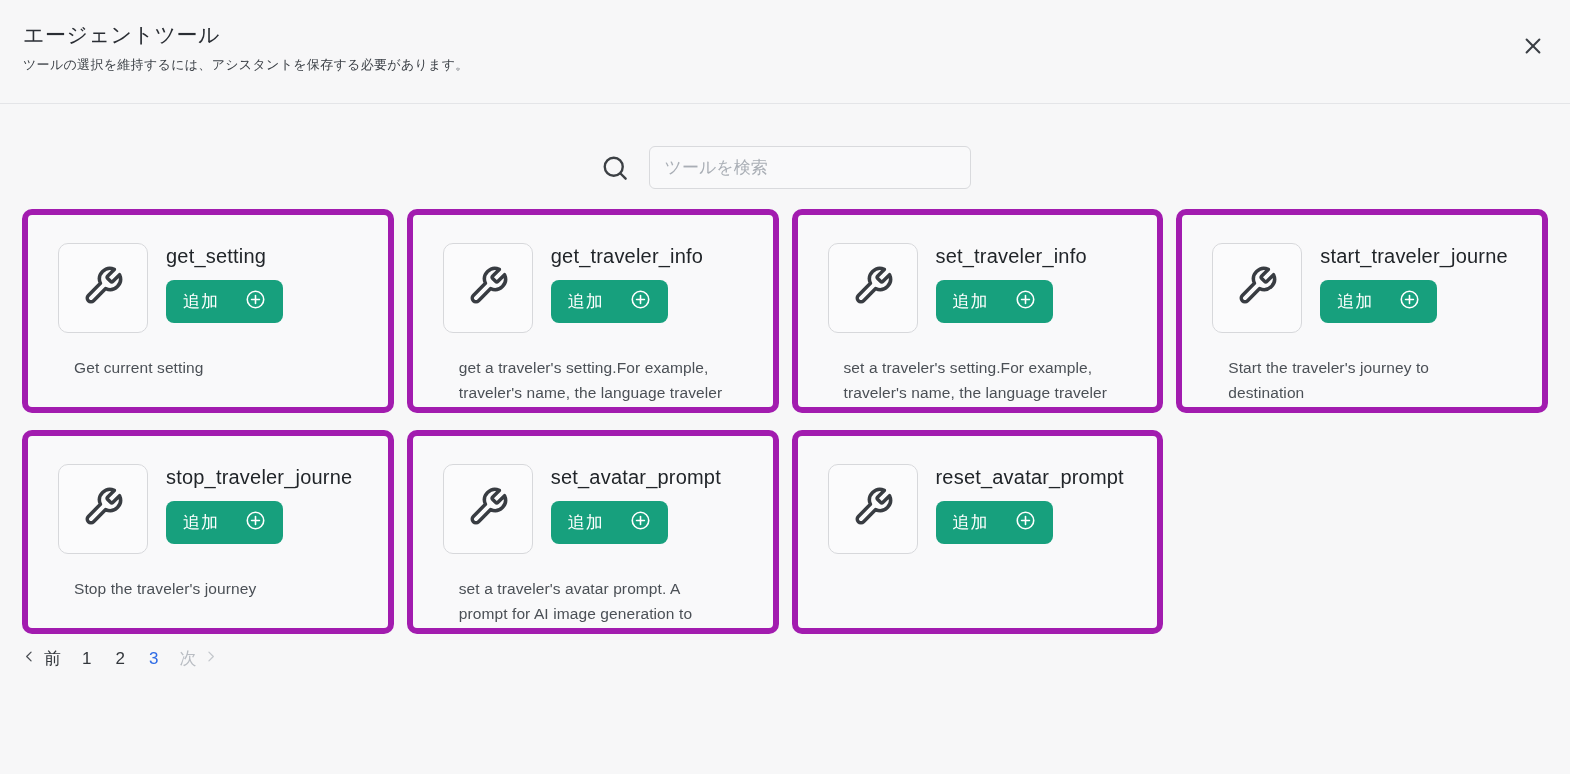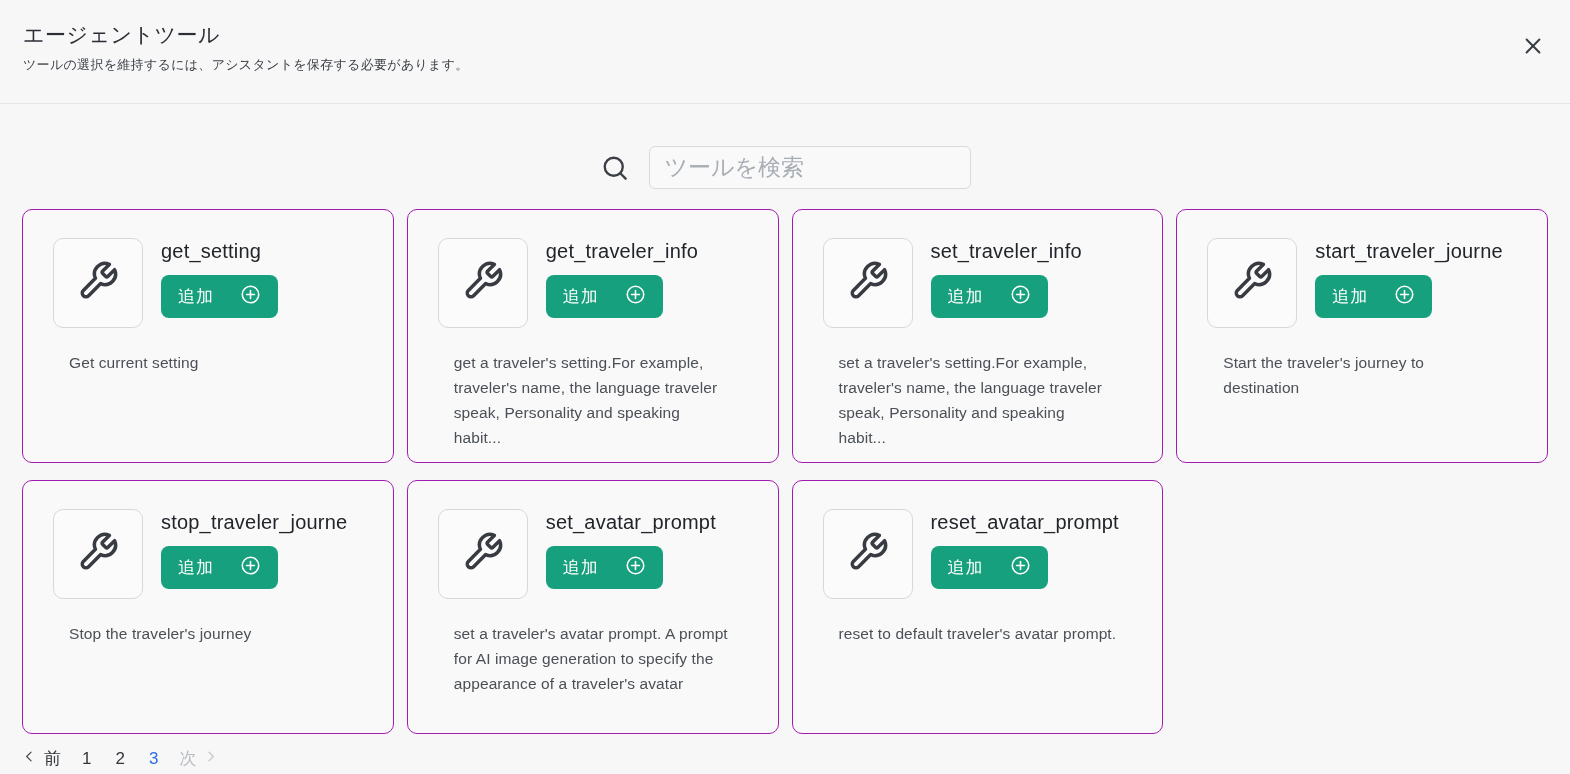--- a/index.html
+++ b/index.html
@@ -47,37 +47,37 @@
     justify-content: center;
     gap: 19px;
   }
   .search-glass svg { display: block; stroke: #3c4044; }
   .search-input {
     width: 322px; height: 43px;
     border: 1px solid #d9dadd;
     border-radius: 6px;
     background: #f9f9fa;
     padding: 0 15px;
-    font-size: 23px;
+    font-size: 17px;
     color: #8b5cf6;
     outline: none;
     font-family: "Liberation Sans", "DejaVu Sans", sans-serif;
   }
   .search-input::placeholder { color: #a9aeb5; }
   
   .tools-grid {
     margin: 20px 22px 0;
     display: grid;
     grid-template-columns: repeat(4, 1fr);
     gap: 17px 13px;
   }
   .tool-card {
-    height: 254px;
+    height: 204px;
     background: #f9f9fa;
-    border: 1px solid #a21caf;
+    border: 6px solid #a21caf;
     border-radius: 10px;
     padding: 28px 30px;
     overflow: hidden;
   }
   .tool-card-top {
     display: flex;
     gap: 18px;
   }
   .tool-icon-tile {
     flex: 0 0 90px;
@@ -350,21 +350,20 @@
           <span>
             <svg width="21" height="21" viewBox="0 0 24 24" fill="none" stroke-width="1.8" stroke-linecap="round">
                 <circle cx="12" cy="12" r="9.4"></circle>
                 <line x1="12" y1="7.5" x2="12" y2="16.5"></line>
                 <line x1="7.5" y1="12" x2="16.5" y2="12"></line>
               </svg>
           </span>
         </button>
       </div>
     </div>
-    <p class="tool-desc">reset to default traveler's avatar prompt.</p>
   </div>
 
 </div>
 
 <div class="pagination">
   <span class="page-nav">
     <span>
       <svg width="15" height="15" viewBox="0 0 24 24" fill="none" stroke-width="2" stroke-linecap="round" stroke-linejoin="round">
           <polyline points="14.5,5 7.5,12 14.5,19"></polyline>
         </svg>

